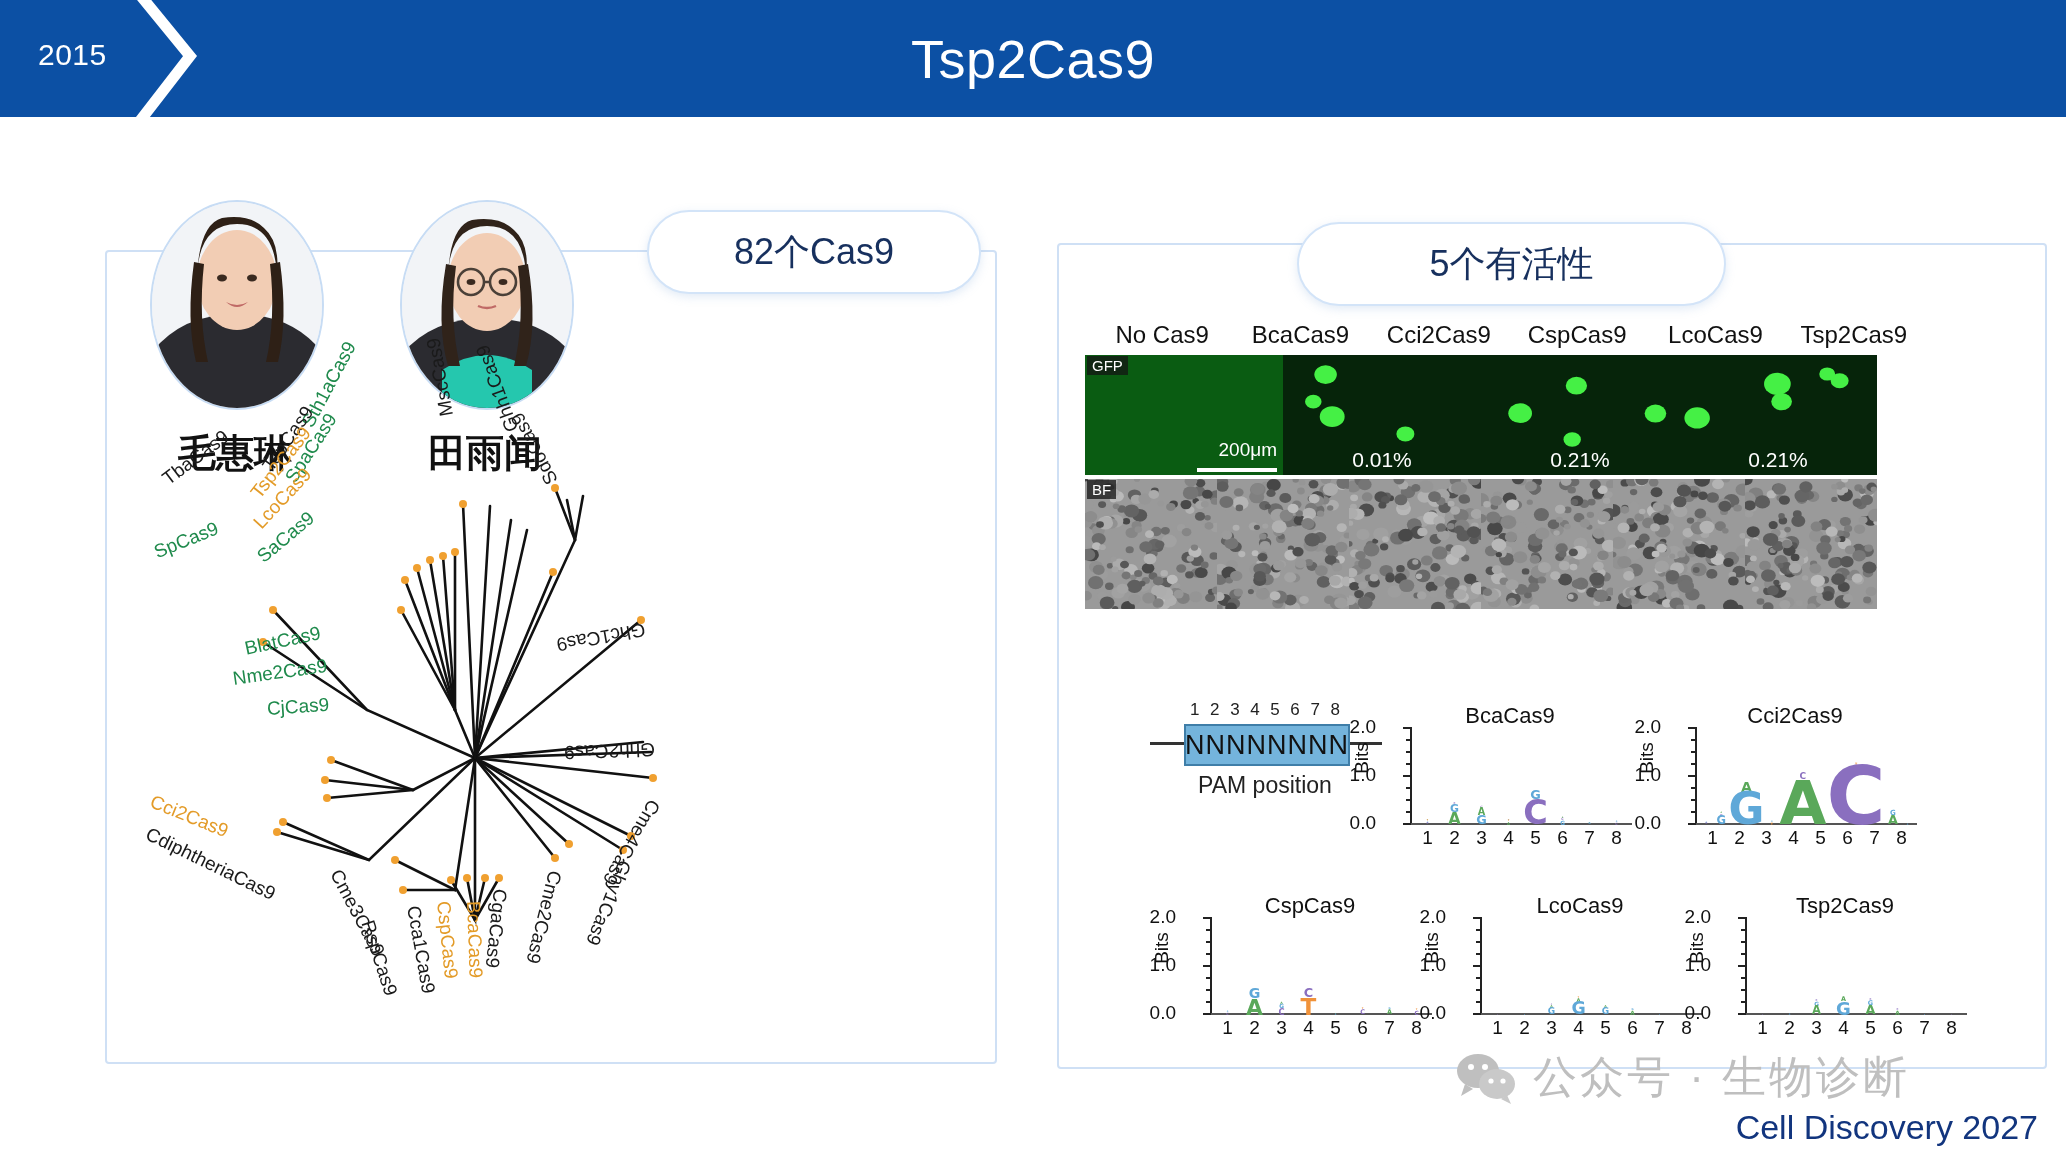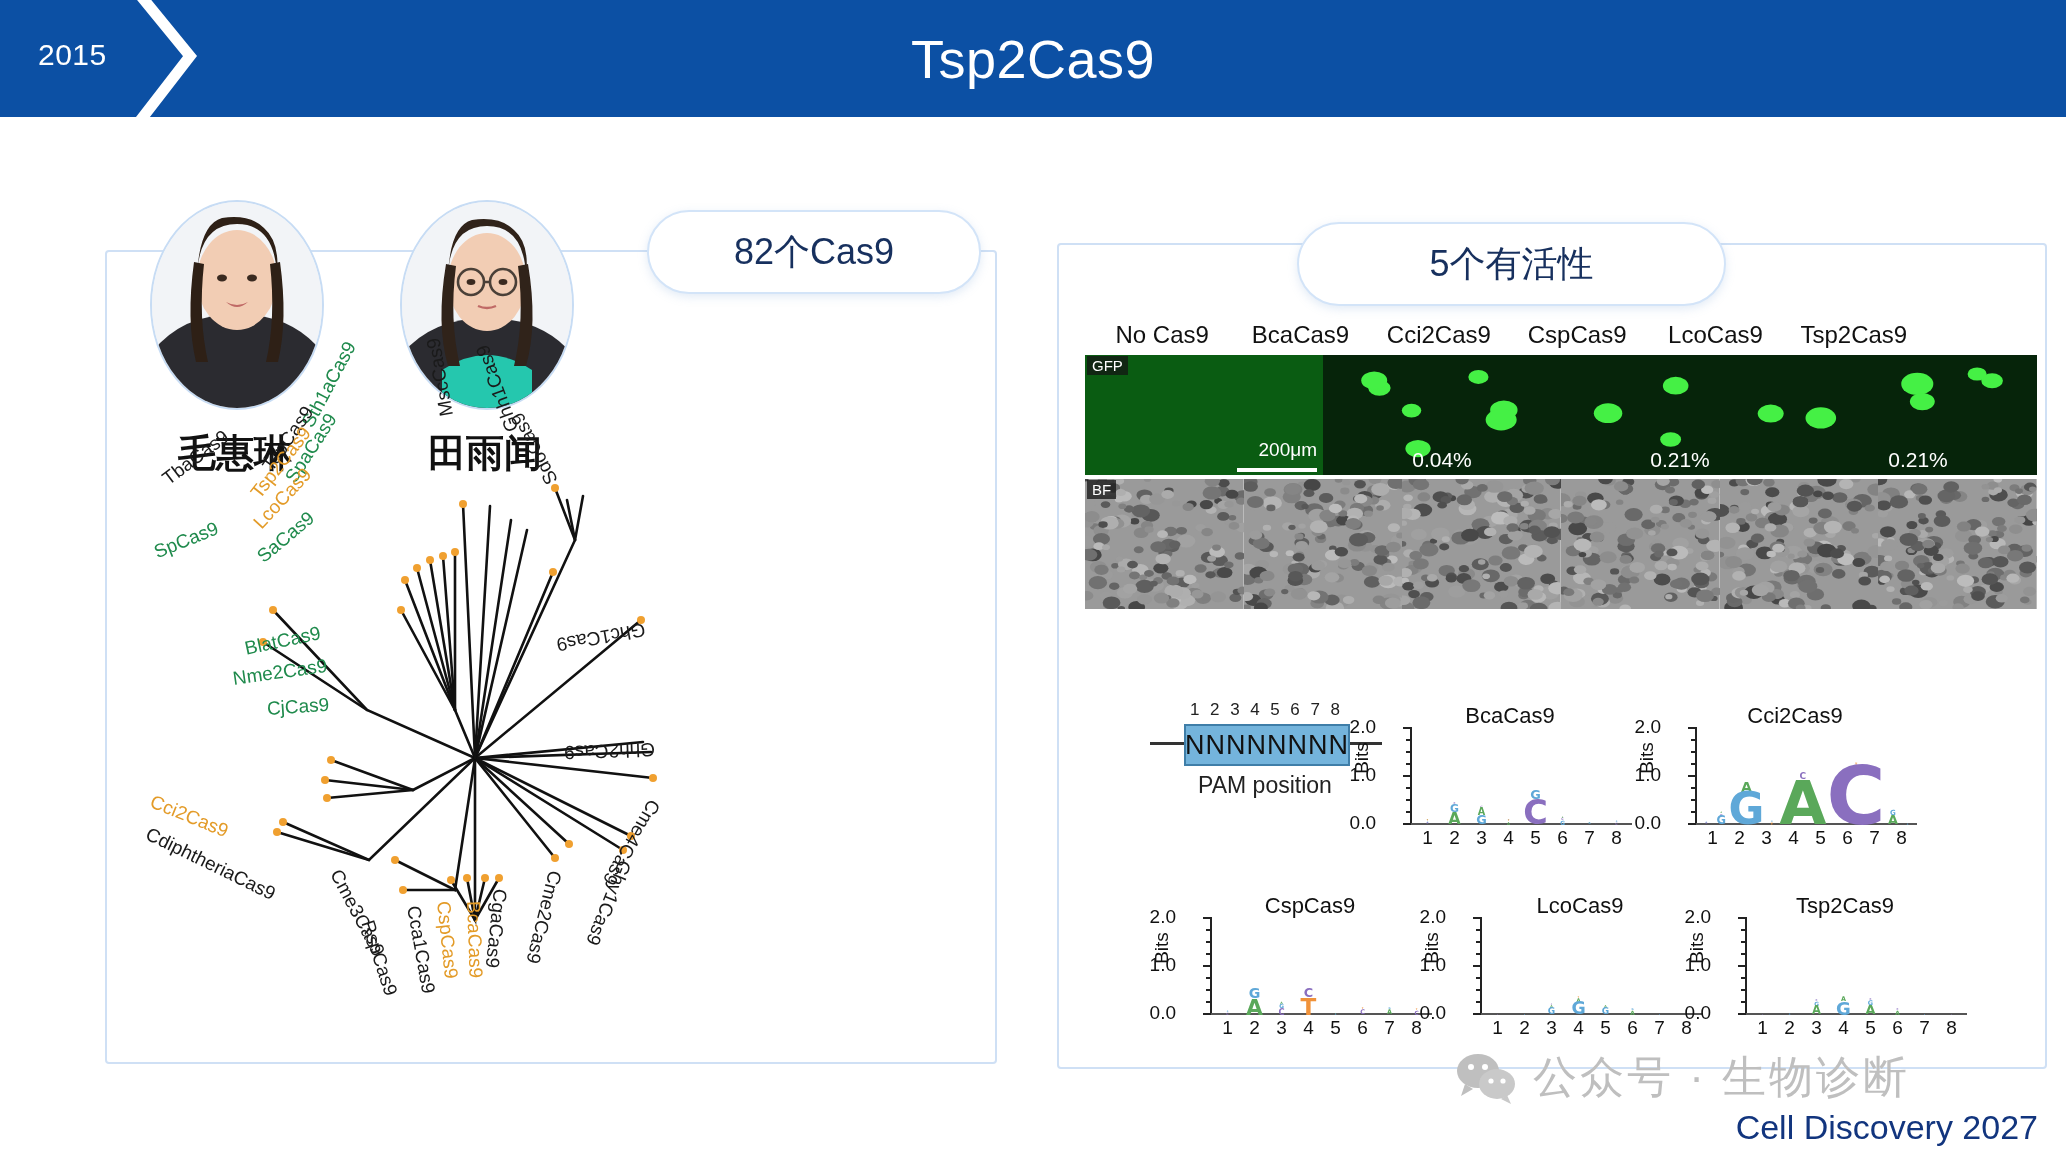--- a/index.html
+++ b/index.html
@@ -43,21 +43,21 @@
   .tree-label{position:absolute;font-size:19px;white-space:nowrap;
               transform-origin:left center;font-family:"Liberation Sans",sans-serif;}
   .tl-black{color:#1a1a1a;}
   .tl-green{color:#1f8a4c;}
   .tl-orange{color:#e39b28;}
 
   
   #micro{position:absolute;left:1085px;top:355px;width:830px;height:280px;}
   #micro-heads{position:absolute;left:8px;top:-34px;width:830px;display:flex;}
   #micro-heads div{flex:1;text-align:center;font-size:24px;color:#111;}
-  .mrow{position:absolute;left:0;width:952px;display:flex;gap:0;}
+  .mrow{position:absolute;left:0;width:792px;display:flex;gap:0;}
   #gfp-row{top:0;height:120px;}
   #bf-row{top:124px;height:130px;}
   .cell{flex:1;position:relative;overflow:hidden;}
   .cell .tag{position:absolute;left:2px;top:1px;background:rgba(20,20,20,.75);
              color:#fff;font-size:15px;padding:1px 5px;line-height:1.15;}
   .cell .pct{position:absolute;bottom:3px;width:100%;text-align:center;
              color:#fff;font-size:21px;}
   .cell .scale{position:absolute;bottom:5px;right:6px;color:#fff;font-size:19px;text-align:right;}
   .cell .scalebar{position:absolute;bottom:3px;right:6px;width:80px;height:4px;background:#fff;}
 
@@ -262,28 +262,25 @@
       <div>CspCas9</div>
       <div>LcoCas9</div>
       <div>Tsp2Cas9</div>
     </div>
   <div class="mrow" id="gfp-row">
       <div class="cell"><svg width="100%" height="100%" viewBox="0 0 132 120" preserveAspectRatio="none">
           <rect width="132" height="120" fill="#0a5c12"></rect>
         </svg><div class="tag">GFP</div><div class="scale" style="bottom: 14px;">200μm</div><div class="scalebar"></div></div>
       <div class="cell"><svg width="100%" height="100%" viewBox="0 0 132 120" preserveAspectRatio="none">
           <rect width="132" height="120" fill="#06240a"></rect>
-          <ellipse cx="31.3" cy="33.0" rx="6.2" ry="7.7" fill="#45f045"></ellipse>
-          <ellipse cx="49.1" cy="55.6" rx="5.4" ry="6.8" fill="#45f045"></ellipse>
-          <ellipse cx="100.3" cy="54.9" rx="7.6" ry="9.5" fill="#45f045"></ellipse>
-          <ellipse cx="98.8" cy="64.8" rx="8.6" ry="10.7" fill="#45f045"></ellipse>
-          <ellipse cx="28.4" cy="25.4" rx="7.2" ry="9.0" fill="#45f045"></ellipse>
-          <ellipse cx="52.7" cy="93.6" rx="7.0" ry="8.7" fill="#45f045"></ellipse>
-          <ellipse cx="86.2" cy="21.9" rx="5.6" ry="7.0" fill="#45f045"></ellipse>
-        </svg><div class="pct">0.04%</div></div>
+          <ellipse cx="32.8" cy="61.7" rx="8.3" ry="10.4" fill="#45f045"></ellipse>
+          <ellipse cx="28.4" cy="19.6" rx="7.5" ry="9.3" fill="#45f045"></ellipse>
+          <ellipse cx="20.2" cy="46.7" rx="5.5" ry="6.9" fill="#45f045"></ellipse>
+          <ellipse cx="81.6" cy="78.9" rx="6.0" ry="7.5" fill="#45f045"></ellipse>
+        </svg><div class="pct">0.01%</div></div>
       <div class="cell"><svg width="100%" height="100%" viewBox="0 0 132 120" preserveAspectRatio="none">
           <rect width="132" height="120" fill="#06240a"></rect>
           <ellipse cx="26.1" cy="58.2" rx="7.9" ry="9.9" fill="#45f045"></ellipse>
           <ellipse cx="116.3" cy="58.6" rx="7.2" ry="9.0" fill="#45f045"></ellipse>
           <ellipse cx="63.6" cy="30.7" rx="7.1" ry="8.9" fill="#45f045"></ellipse>
           <ellipse cx="60.8" cy="84.5" rx="5.8" ry="7.3" fill="#45f045"></ellipse>
         </svg><div class="pct">0.21%</div></div>
       <div class="cell"><svg width="100%" height="100%" viewBox="0 0 132 120" preserveAspectRatio="none">
           <rect width="132" height="120" fill="#06240a"></rect>
           <ellipse cx="107.1" cy="25.7" rx="6.0" ry="7.5" fill="#45f045"></ellipse>

